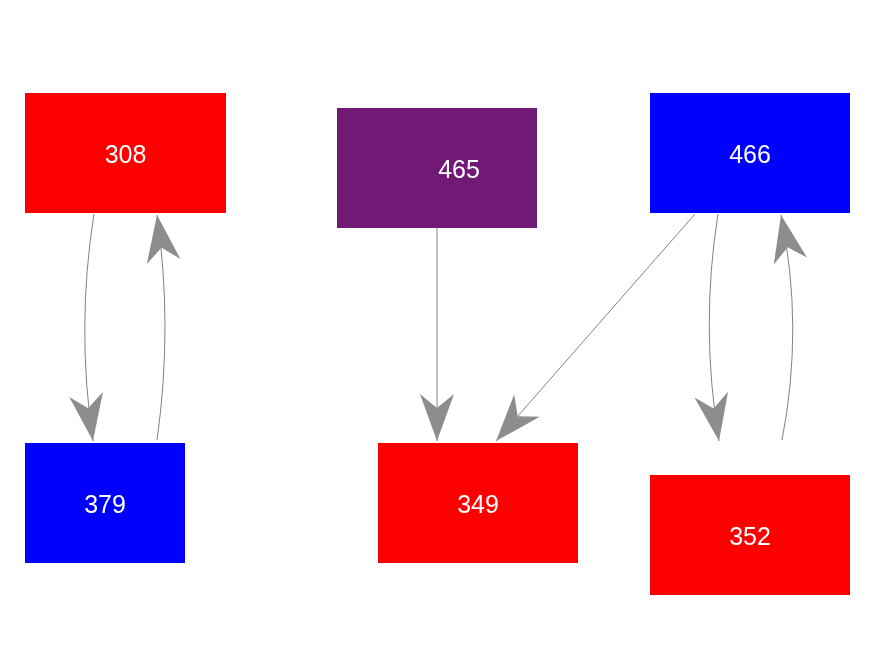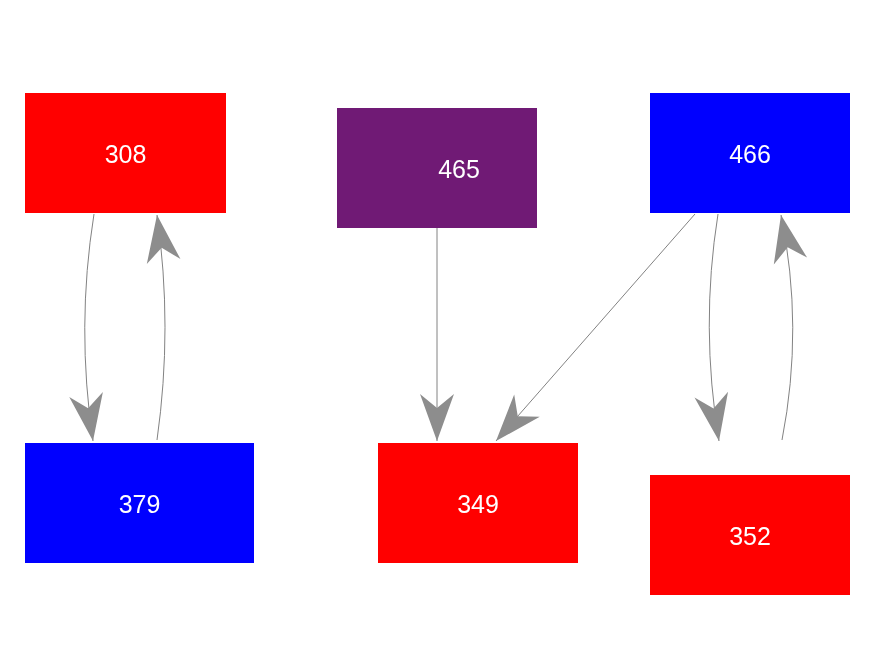--- a/index.html
+++ b/index.html
@@ -60,21 +60,21 @@
   <div id="node-layer">
       <div class="node" style="left: 25px; top: 93px; width: 201px; height: 120px; background: rgb(255, 0, 0);">
         <span class="node-label" style="color: rgb(255, 255, 255);">308</span>
       </div>
       <div class="node" style="left: 337px; top: 108px; width: 200px; height: 120px; background: #701a75; padding-left: 44px;">
         <span class="node-label" style="color: rgb(255, 255, 255);">465</span>
       </div>
       <div class="node" style="left: 650px; top: 93px; width: 200px; height: 120px; background: rgb(0, 0, 255);">
         <span class="node-label" style="color: rgb(255, 255, 255);">466</span>
       </div>
-      <div class="node" style="left: 25px; top: 443px; width: 229px; height: 120px; background: rgb(0, 0, 255);">
+      <div class="node" style="left: 25px; top: 443px; width: 160px; height: 120px; background: rgb(0, 0, 255);">
         <span class="node-label" style="color: rgb(255, 255, 255);">379</span>
       </div>
       <div class="node" style="left: 337px; top: 443px; width: 200px; height: 120px; background: rgb(255, 0, 0); margin-left: 41px;">
         <span class="node-label" style="color: rgb(255, 255, 255);">349</span>
       </div>
       <div class="node" style="left: 650px; top: 443px; width: 200px; height: 120px; background: rgb(255, 0, 0); margin-top: 32px;">
         <span class="node-label" style="color: rgb(255, 255, 255);">352</span>
       </div>
     </div>
 </div>

